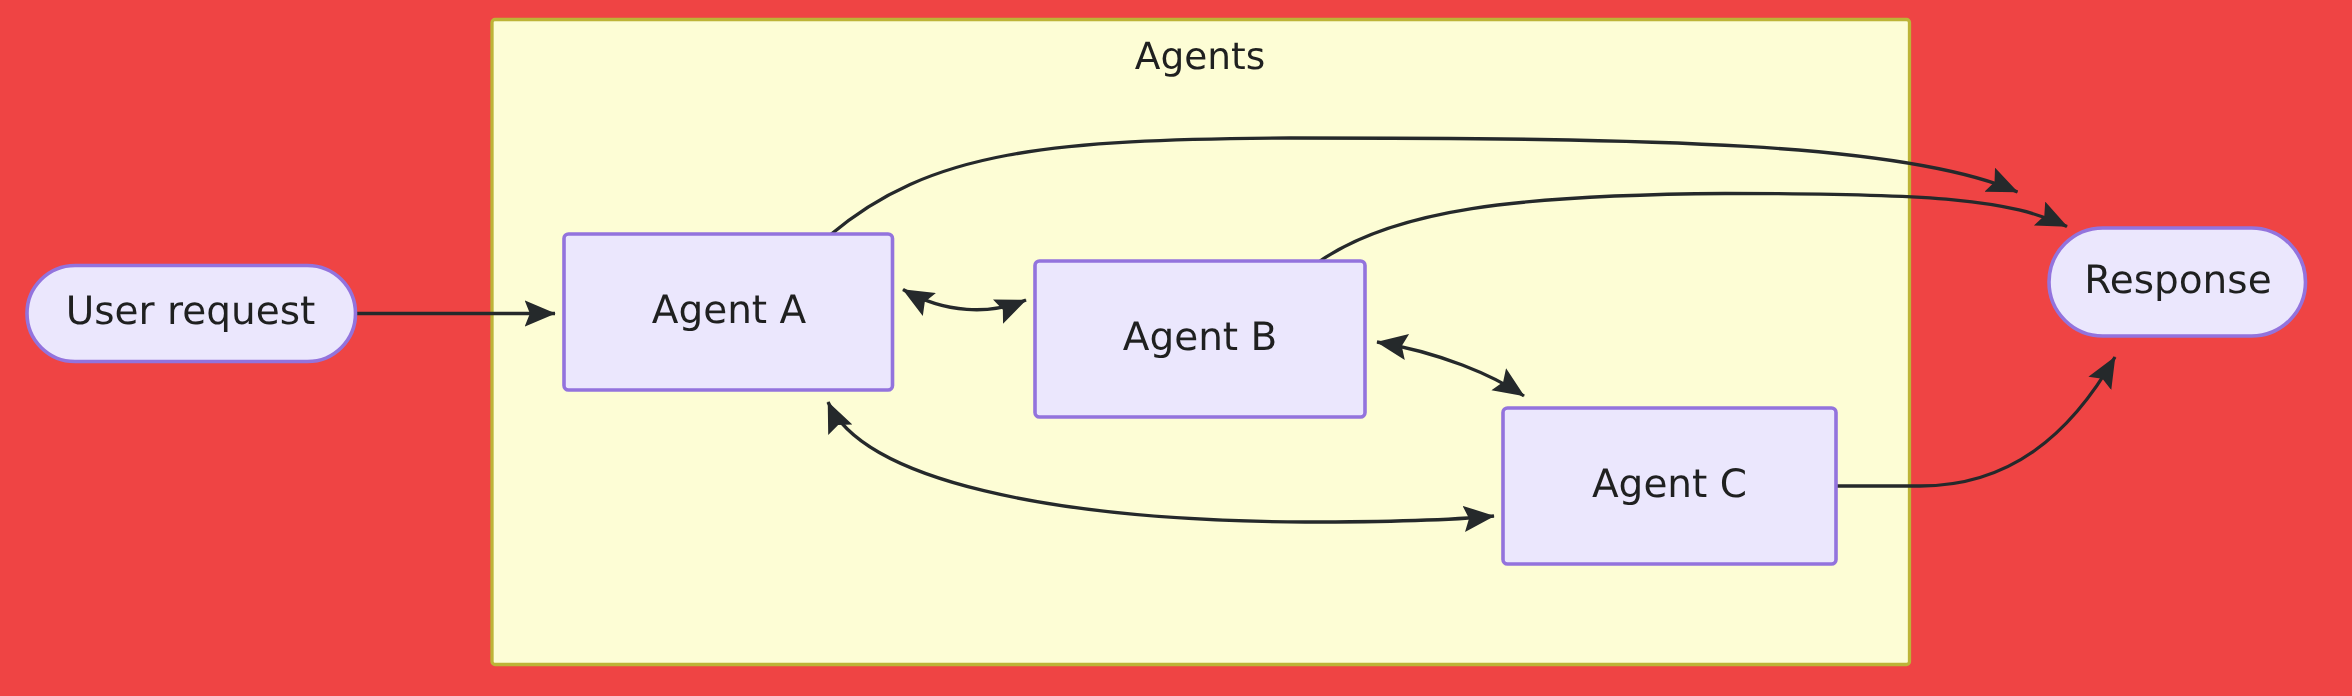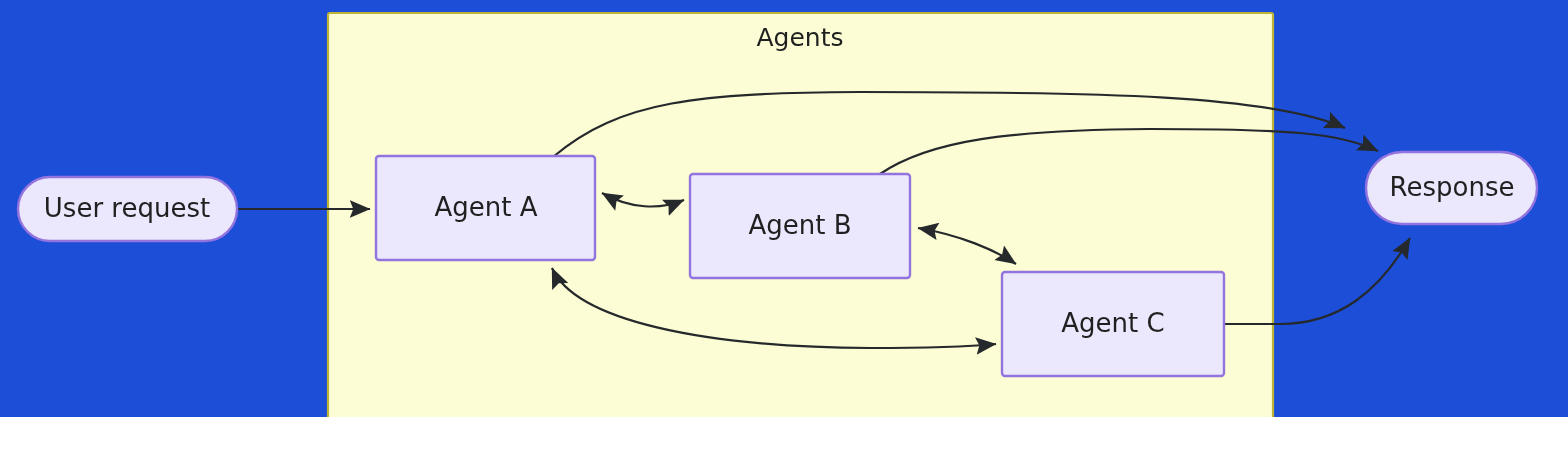--- a/index.html
+++ b/index.html
@@ -6,22 +6,22 @@
     margin: 0;
     padding: 0;
     background: #ffffff;
   }
   body {
     font-family: "DejaVu Sans", "Liberation Sans", sans-serif;
   }
   #diagram-root {
     position: relative;
     width: 1568px;
-    height: 417px;
-    background: #1d4ed8;
+    height: 464px;
+    background: #ef4444;
     overflow: hidden;
   }
   #diagram-svg {
     position: absolute;
     left: 0;
     top: 0;
     width: 1568px;
     height: 464px;
     display: block;
   }

